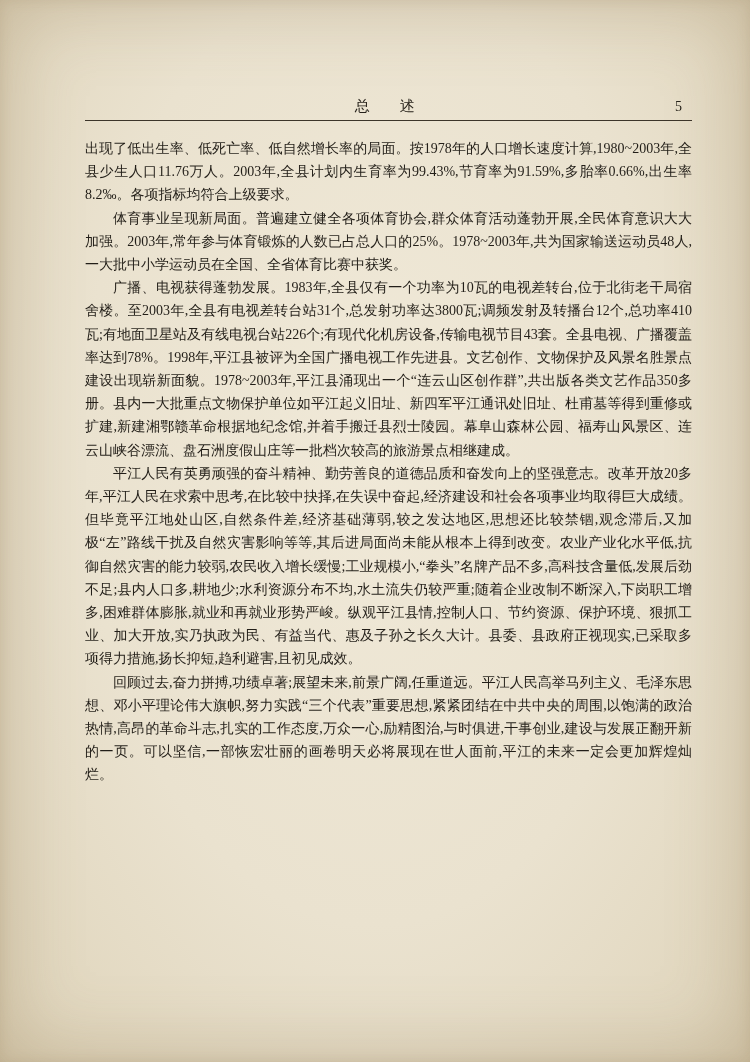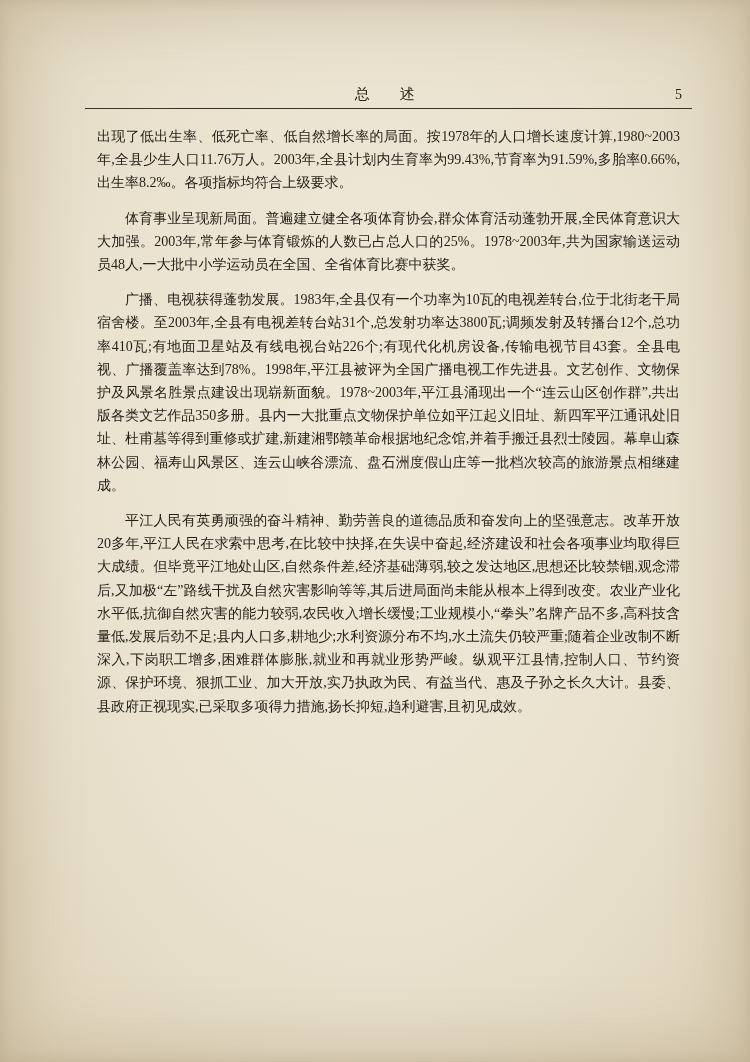--- a/index.html
+++ b/index.html
@@ -22,21 +22,21 @@
     content: "";
     position: absolute;
     inset: 0;
     pointer-events: none;
     box-shadow: inset 0 0 70px 12px rgba(140,115,75,0.28),
                 inset 0 0 14px rgba(140,115,75,0.18);
   }
   .content {
     position: absolute;
     left: 85px;
-    top: 84px;
+    top: 96px;
     width: 607px;
   }
   .page-header {
     position: relative;
     height: 21px;
     font-size: 15px;
     line-height: 21px;
   }
   .header-title {
     display: block;
@@ -56,21 +56,21 @@
     border-top: 1.5px solid #3c352a;
     margin: 3px 0 0 0;
   }
   .body-text {
     margin-top: 16px;
     font-size: 14px;
     line-height: 23.2px;
     text-align: justify;
   }
   .para {
-    margin: 12px;
+    margin: 0;
     padding: 0;
     text-indent: 2em;
   }
   .para.no-indent {
     text-indent: 0;
   }
 </style>
 </head>
 <body>
 
@@ -82,16 +82,17 @@
       <span class="page-number">5</span>
     </header>
 
     <hr class="rule">
 
     <main class="body-text">
       <p class="para no-indent">出现了低出生率、低死亡率、低自然增长率的局面。按1978年的人口增长速度计算,1980~2003年,全县少生人口11.76万人。2003年,全县计划内生育率为99.43%,节育率为91.59%,多胎率0.66%,出生率8.2‰。各项指标均符合上级要求。</p>
       <p class="para">体育事业呈现新局面。普遍建立健全各项体育协会,群众体育活动蓬勃开展,全民体育意识大大加强。2003年,常年参与体育锻炼的人数已占总人口的25%。1978~2003年,共为国家输送运动员48人,一大批中小学运动员在全国、全省体育比赛中获奖。</p>
       <p class="para">广播、电视获得蓬勃发展。1983年,全县仅有一个功率为10瓦的电视差转台,位于北街老干局宿舍楼。至2003年,全县有电视差转台站31个,总发射功率达3800瓦;调频发射及转播台12个,总功率410瓦;有地面卫星站及有线电视台站226个;有现代化机房设备,传输电视节目43套。全县电视、广播覆盖率达到78%。1998年,平江县被评为全国广播电视工作先进县。文艺创作、文物保护及风景名胜景点建设出现崭新面貌。1978~2003年,平江县涌现出一个“连云山区创作群”,共出版各类文艺作品350多册。县内一大批重点文物保护单位如平江起义旧址、新四军平江通讯处旧址、杜甫墓等得到重修或扩建,新建湘鄂赣革命根据地纪念馆,并着手搬迁县烈士陵园。幕阜山森林公园、福寿山风景区、连云山峡谷漂流、盘石洲度假山庄等一批档次较高的旅游景点相继建成。</p>
       <p class="para">平江人民有英勇顽强的奋斗精神、勤劳善良的道德品质和奋发向上的坚强意志。改革开放20多年,平江人民在求索中思考,在比较中抉择,在失误中奋起,经济建设和社会各项事业均取得巨大成绩。但毕竟平江地处山区,自然条件差,经济基础薄弱,较之发达地区,思想还比较禁锢,观念滞后,又加极“左”路线干扰及自然灾害影响等等,其后进局面尚未能从根本上得到改变。农业产业化水平低,抗御自然灾害的能力较弱,农民收入增长缓慢;工业规模小,“拳头”名牌产品不多,高科技含量低,发展后劲不足;县内人口多,耕地少;水利资源分布不均,水土流失仍较严重;随着企业改制不断深入,下岗职工增多,困难群体膨胀,就业和再就业形势严峻。纵观平江县情,控制人口、节约资源、保护环境、狠抓工业、加大开放,实乃执政为民、有益当代、惠及子孙之长久大计。县委、县政府正视现实,已采取多项得力措施,扬长抑短,趋利避害,且初见成效。</p>
+      <p class="para">回顾过去,奋力拼搏,功绩卓著;展望未来,前景广阔,任重道远。平江人民高举马列主义、毛泽东思想、邓小平理论伟大旗帜,努力实践“三个代表”重要思想,紧紧团结在中共中央的周围,以饱满的政治热情,高昂的革命斗志,扎实的工作态度,万众一心,励精图治,与时俱进,干事创业,建设与发展正翻开新的一页。可以坚信,一部恢宏壮丽的画卷明天必将展现在世人面前,平江的未来一定会更加辉煌灿烂。</p>
     </main>
 
   </div>
 </div>
 
 </body></html>

